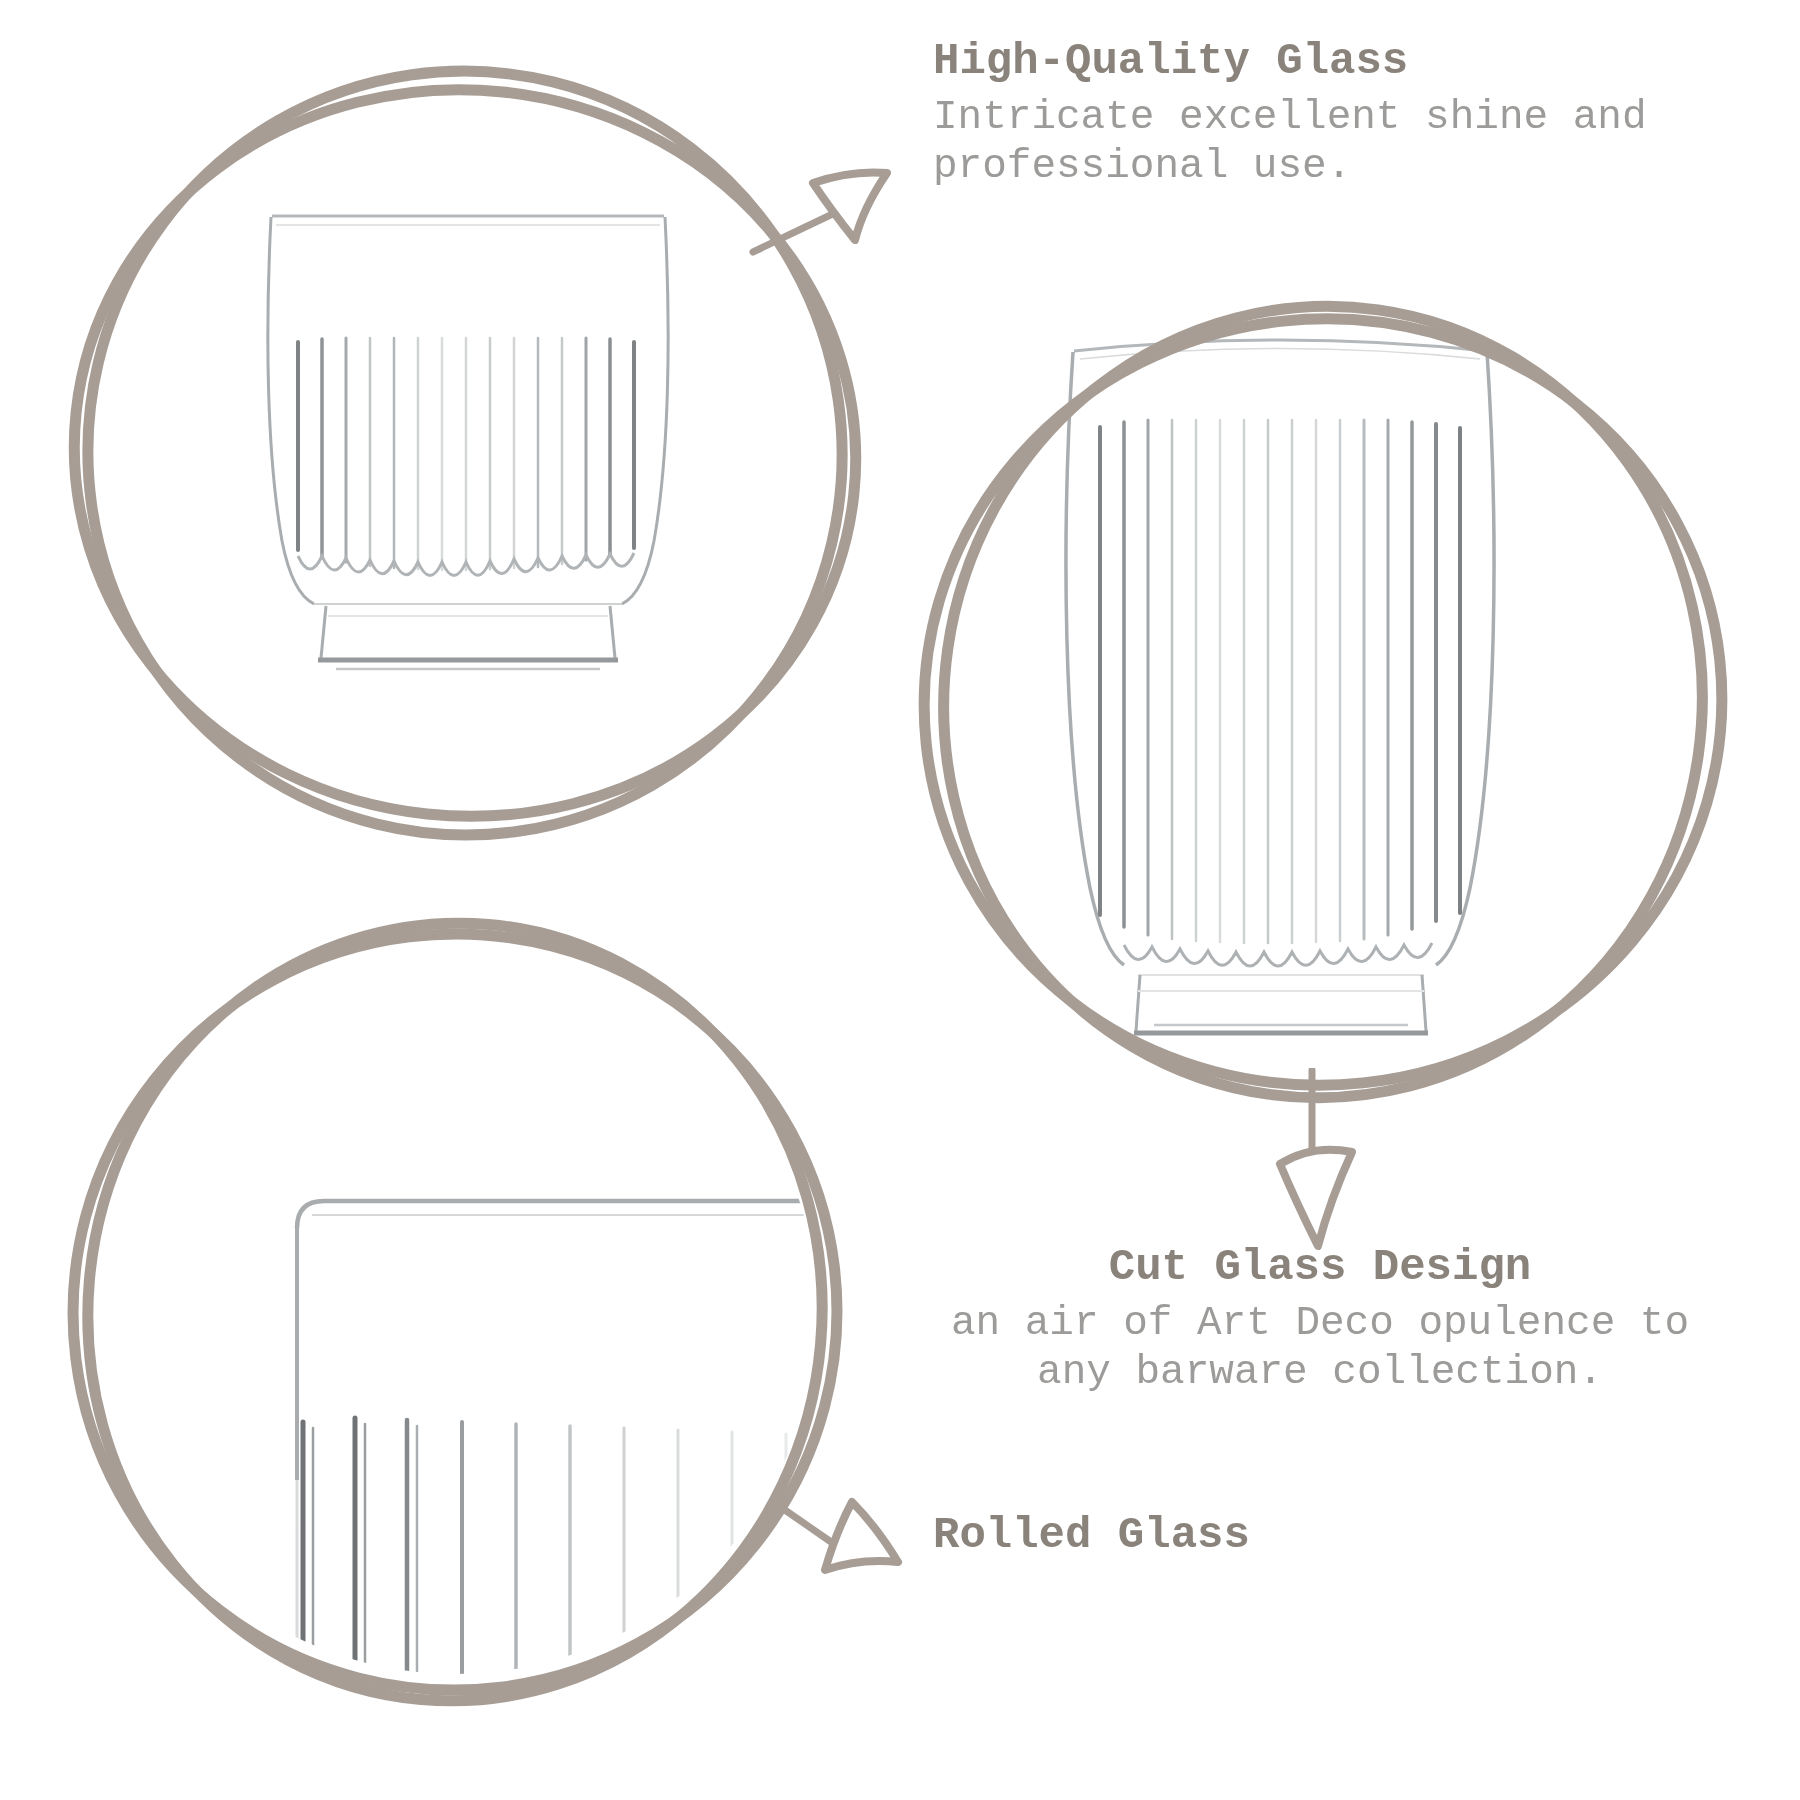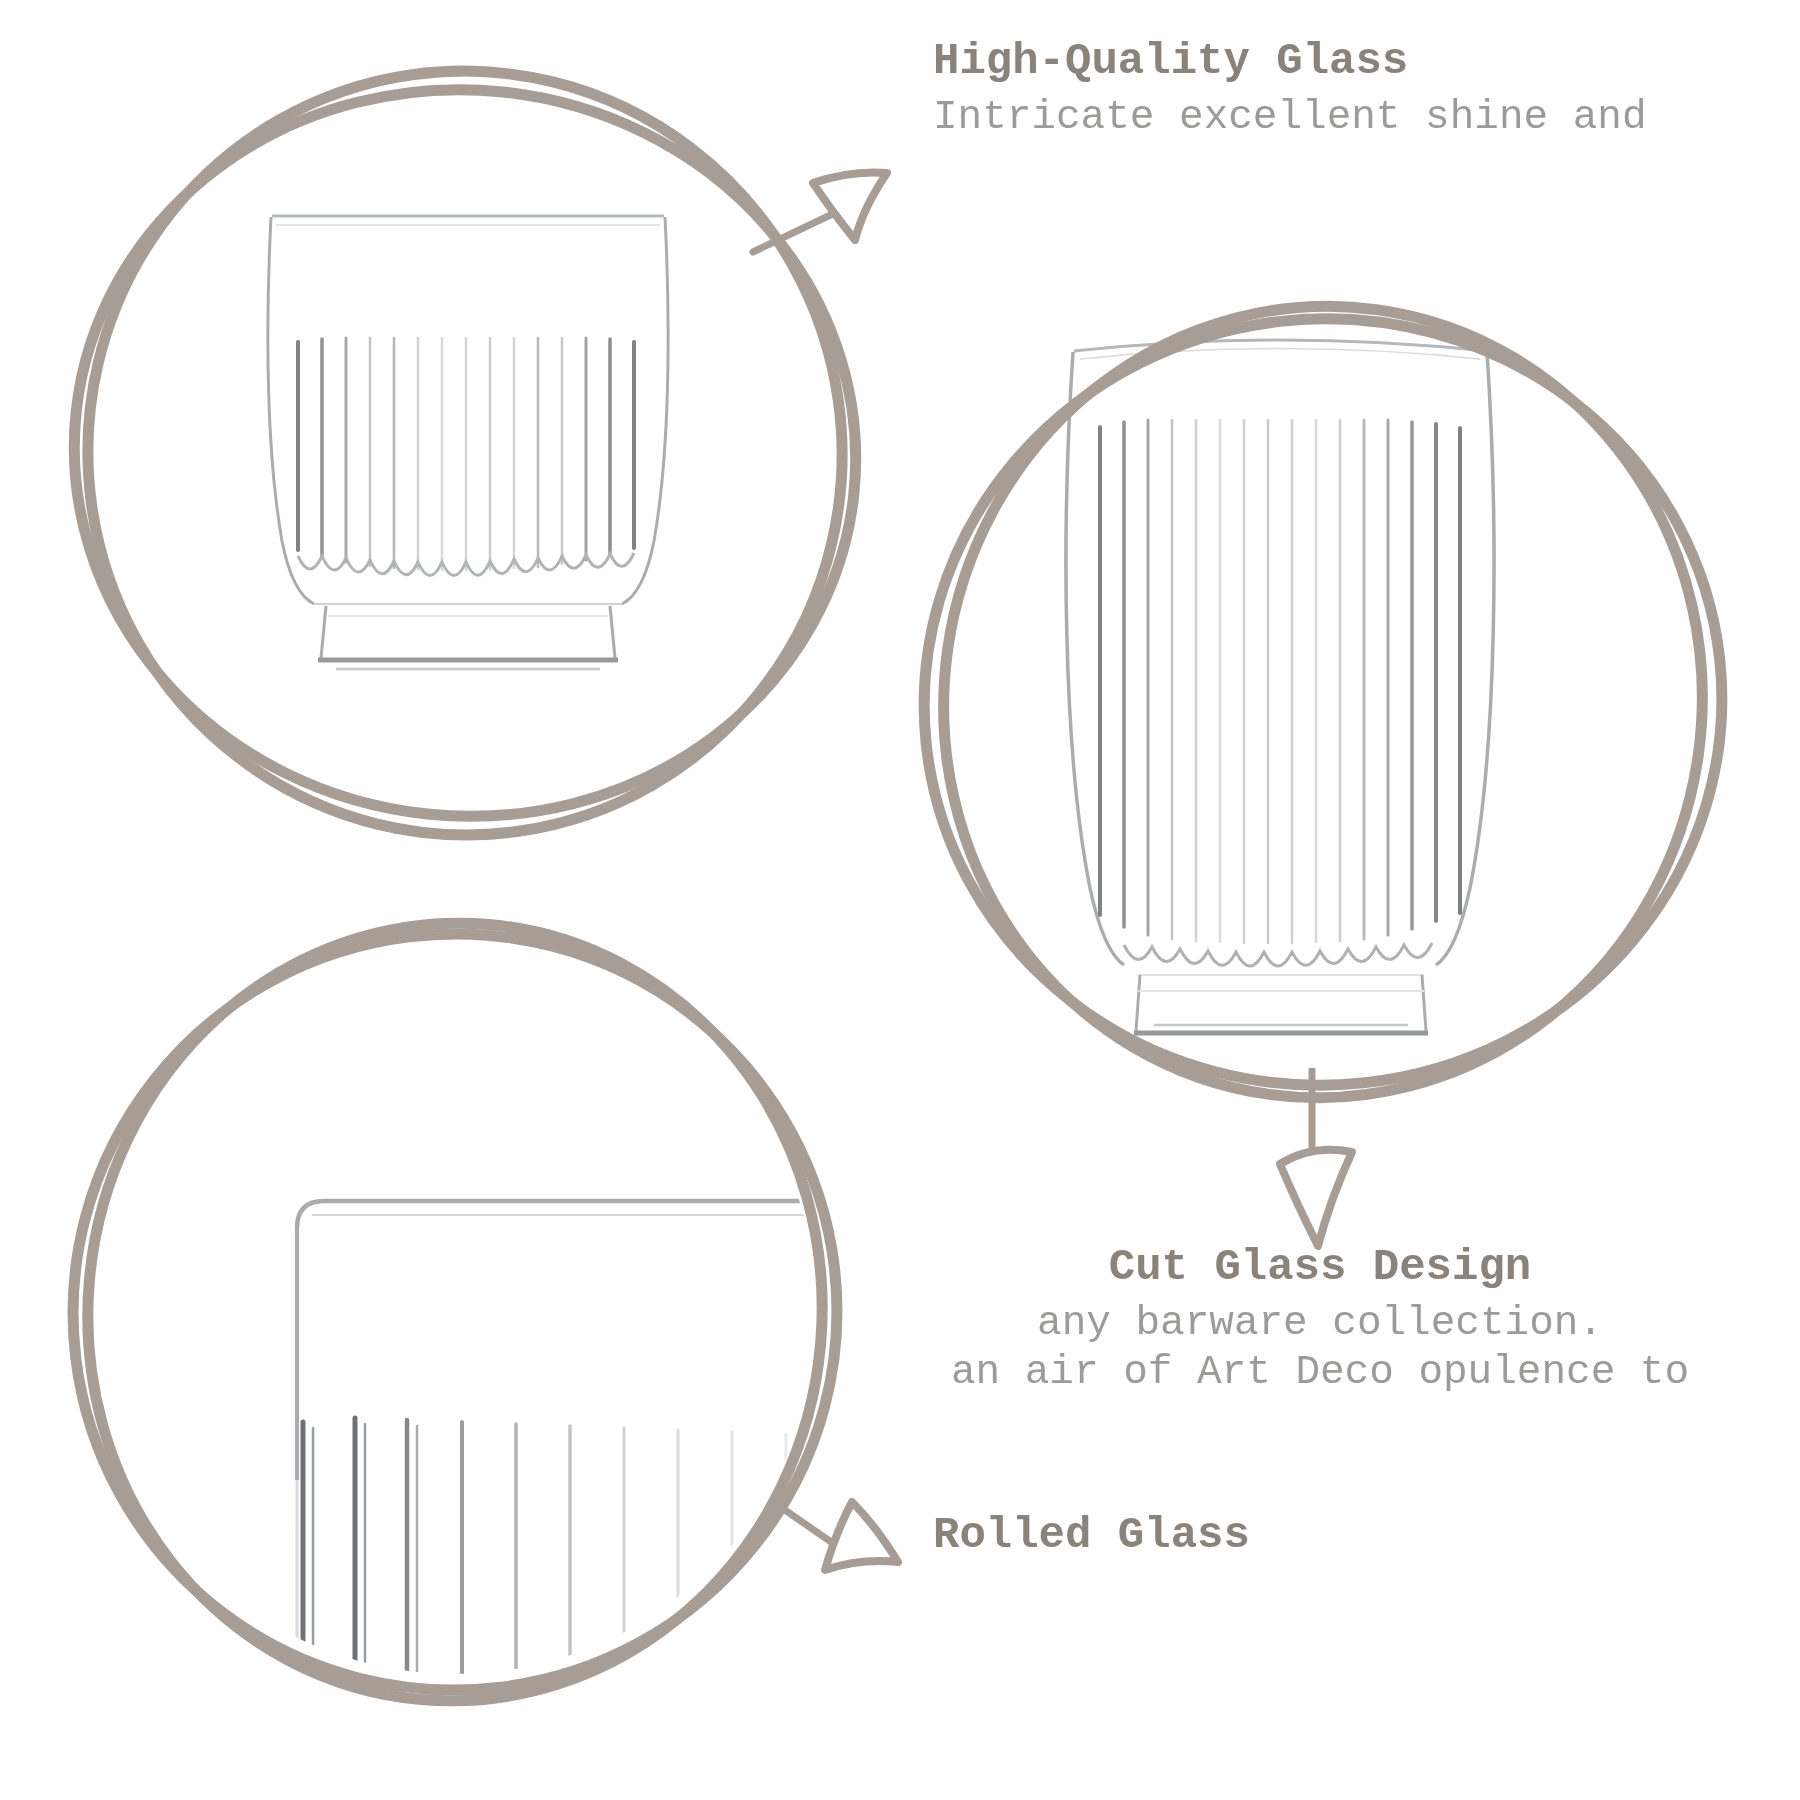--- a/index.html
+++ b/index.html
@@ -73,20 +73,21 @@
 
   <svg class="abs sketch" style="left:735px; top:152px;" width="170" height="125" viewBox="0 0 170 125">
     <path d="M18,100 L106,58" stroke="currentColor" stroke-width="7" stroke-linecap="round" fill="none"></path>
     <path d="M78,31 Q116,18 152,21 Q128,56 120,88 Q96,58 78,31 Z" stroke="currentColor" stroke-width="8" stroke-linejoin="round" fill="#ffffff"></path>
   </svg>
 
   <div class="feature-text" style="left:933px; top:34px;">
     <div class="feature-heading">High-Quality Glass</div>
     <div class="body-block">
       <div class="feature-line">Intricate excellent shine and</div>
+      <div class="feature-line">professional use.</div>
     </div>
   </div>
 
   <svg class="abs" style="left:1058px; top:323px;" width="445" height="715" viewBox="0 0 445 715">
 
     <path d="M16,28 Q222,6 428,28" stroke="#b4b8ba" stroke-width="3" fill="none"></path>
     <path d="M22,36 Q222,15 422,36" stroke="#d9dbdc" stroke-width="1.5" fill="none"></path>
 
     <path d="M15,29 C3,210 5,430 32,565 C42,612 54,634 66,642" stroke="#a9adaf" stroke-width="3.5" fill="none"></path>
     <path d="M429,29 C441,210 439,430 412,565 C402,612 390,634 378,642" stroke="#a9adaf" stroke-width="3.5" fill="none"></path>
@@ -127,22 +128,22 @@
   </svg>
 
   <svg class="abs sketch" style="left:1272px; top:1068px;" width="84" height="190" viewBox="0 0 84 190">
     <path d="M40,2 V100" stroke="currentColor" stroke-width="7" stroke-linecap="round" fill="none"></path>
     <path d="M8,96 Q40,76 80,84 Q58,132 46,178 Q24,134 8,96 Z" stroke="currentColor" stroke-width="8" stroke-linejoin="round" fill="#ffffff"></path>
   </svg>
 
   <div class="feature-text center" style="left:910px; top:1240px; width:820px;">
     <div class="feature-heading">Cut Glass Design</div>
     <div class="body-block">
+      <div class="feature-line">an air of Art Deco opulence to</div>
       <div class="feature-line">any barware collection.</div>
-      <div class="feature-line">an air of Art Deco opulence to</div>
     </div>
   </div>
 
   <svg class="abs" style="left:50px; top:910px;" width="810" height="810" viewBox="0 0 810 810">
     <defs>
       <clipPath id="c3clip">
           <circle cx="405" cy="402" r="362"></circle>
         </clipPath>
     </defs>
     <g clip-path="url(#c3clip)">

